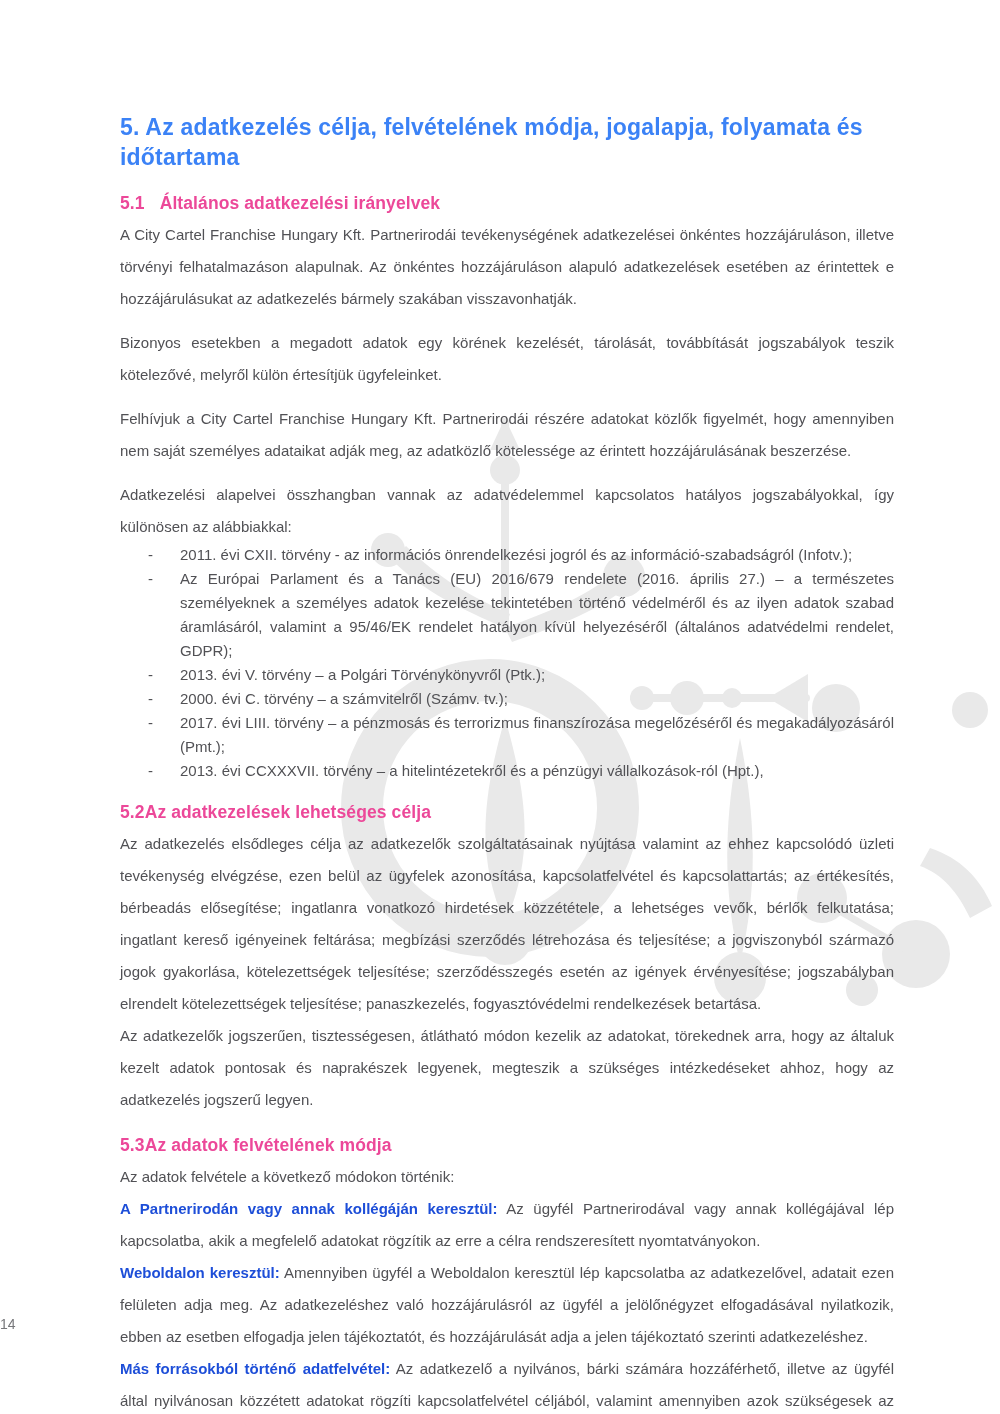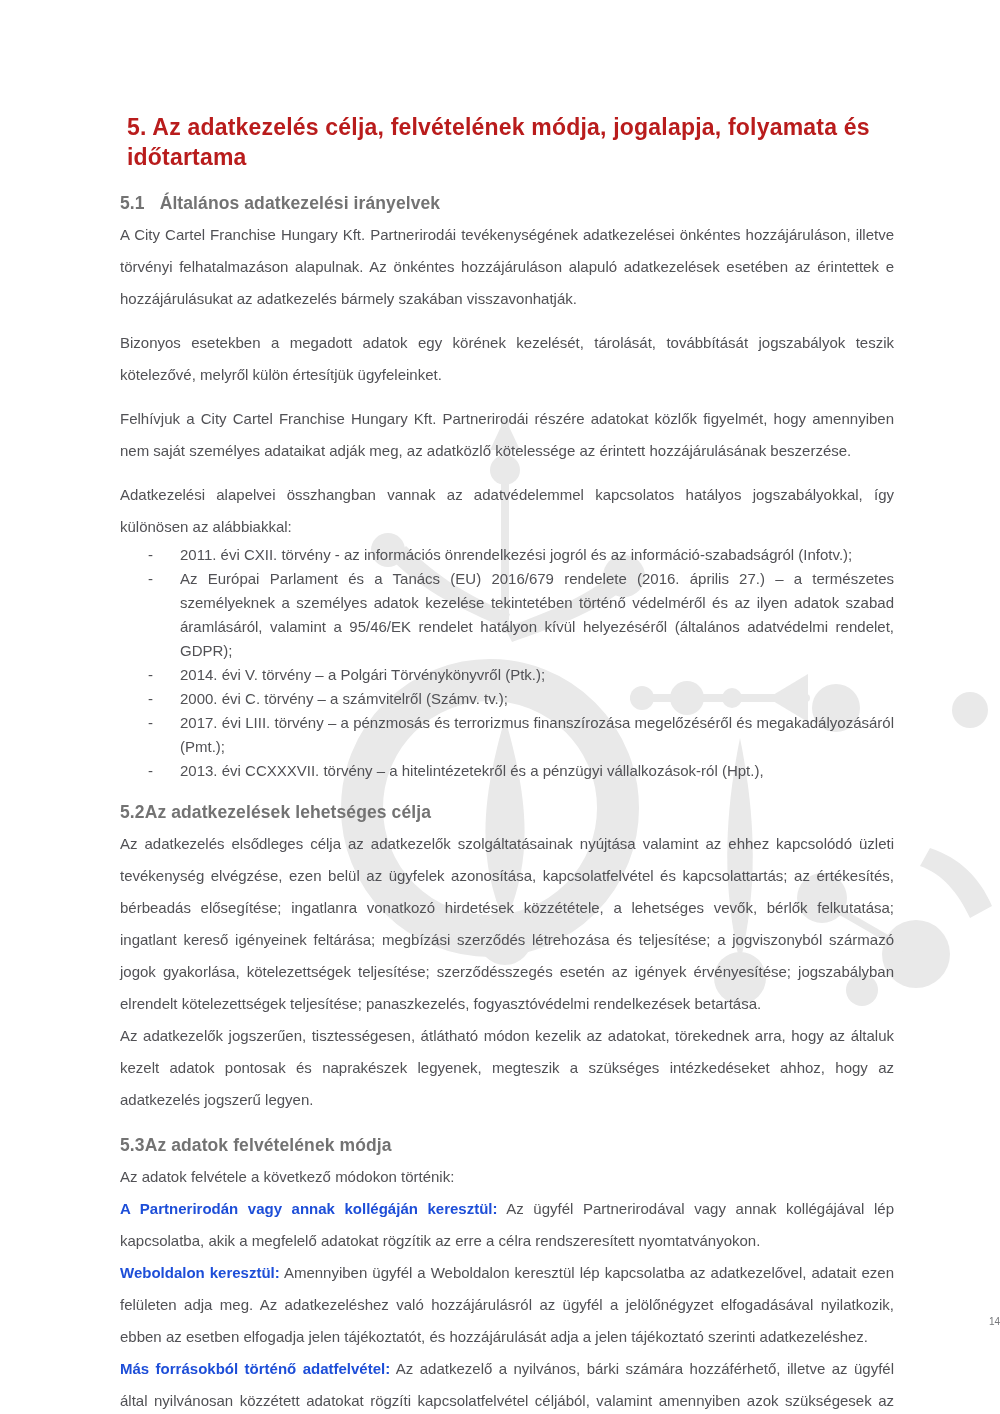--- a/index.html
+++ b/index.html
@@ -5,42 +5,42 @@
   html,body{margin:0;padding:0;}
   body{
     width:1000px;height:1414px;background:#ffffff;
     font-family:"Liberation Sans", sans-serif;
     position:relative;overflow:hidden;
   }
   .page{position:absolute;inset:0;background:#ffffff;}
   .watermark{position:absolute;left:330px;top:378px;z-index:0;color:#e9e9e9;}
   .content{position:absolute;left:120px;top:112px;width:774px;z-index:1;}
   h1.doc-title{
-    font-size:23px;line-height:30px;font-weight:700;color:#b91c1c;
-    margin:0 0 20px 7px;letter-spacing:.2px;
+    font-size:23px;line-height:30px;font-weight:700;color:#3b82f6;
+    margin:0 0 20px 0;letter-spacing:.2px;
   }
   h2.sec-heading{
-    font-size:17.5px;line-height:22px;font-weight:700;color:#737373;
+    font-size:17.5px;line-height:22px;font-weight:700;color:#ec4899;
     margin:18px 0 5px 0;letter-spacing:.1px;
   }
   h2.sec-heading .num{}
   h2.sec-heading .num.wide{margin-right:15px;}
   p.body{
     font-size:15px;line-height:32px;color:#515155;
     text-align:justify;margin:0;
   }
   p.body.spaced{margin-bottom:12px;}
   .law-list{margin:0;}
   .law-item{display:flex;font-size:15px;line-height:24px;color:#515155;}
   .law-item .marker{flex:none;width:32px;padding-left:28px;}
   .law-item .law-text{flex:1;text-align:justify;}
   strong.lead{font-weight:700;color:#1d4ed8;}
   .footer{
     position:absolute;left:0;top:1316px;width:100%;z-index:1;
-    text-align:right;font-size:10px;color:#76777a;
+    text-align:left;font-size:14px;color:#76777a;
   }
 </style>
 </head>
 <body>
 
 <div class="page">
 
   <svg class="watermark" width="680" height="660" viewBox="0 0 680 660" aria-hidden="true">
     <g fill="currentColor" stroke="none">
 
@@ -94,21 +94,21 @@
         <div class="law-item">
           <span class="marker">-</span>
           <span class="law-text">2011. évi CXII. törvény - az információs önrendelkezési jogról és az információ-szabadságról (Infotv.);</span>
         </div>
         <div class="law-item">
           <span class="marker">-</span>
           <span class="law-text">Az Európai Parlament és a Tanács (EU) 2016/679 rendelete (2016. április 27.) – a természetes személyeknek a személyes adatok kezelése tekintetében történő védelméről és az ilyen adatok szabad áramlásáról, valamint a 95/46/EK rendelet hatályon kívül helyezéséről (általános adatvédelmi rendelet, GDPR);</span>
         </div>
         <div class="law-item">
           <span class="marker">-</span>
-          <span class="law-text">2014. évi V. törvény – a Polgári Törvénykönyvről (Ptk.);</span>
+          <span class="law-text">2013. évi V. törvény – a Polgári Törvénykönyvről (Ptk.);</span>
         </div>
         <div class="law-item">
           <span class="marker">-</span>
           <span class="law-text">2000. évi C. törvény – a számvitelről (Számv. tv.);</span>
         </div>
         <div class="law-item">
           <span class="marker">-</span>
           <span class="law-text">2017. évi LIII. törvény – a pénzmosás és terrorizmus finanszírozása megelőzéséről és megakadályozásáról (Pmt.);</span>
         </div>
         <div class="law-item">

